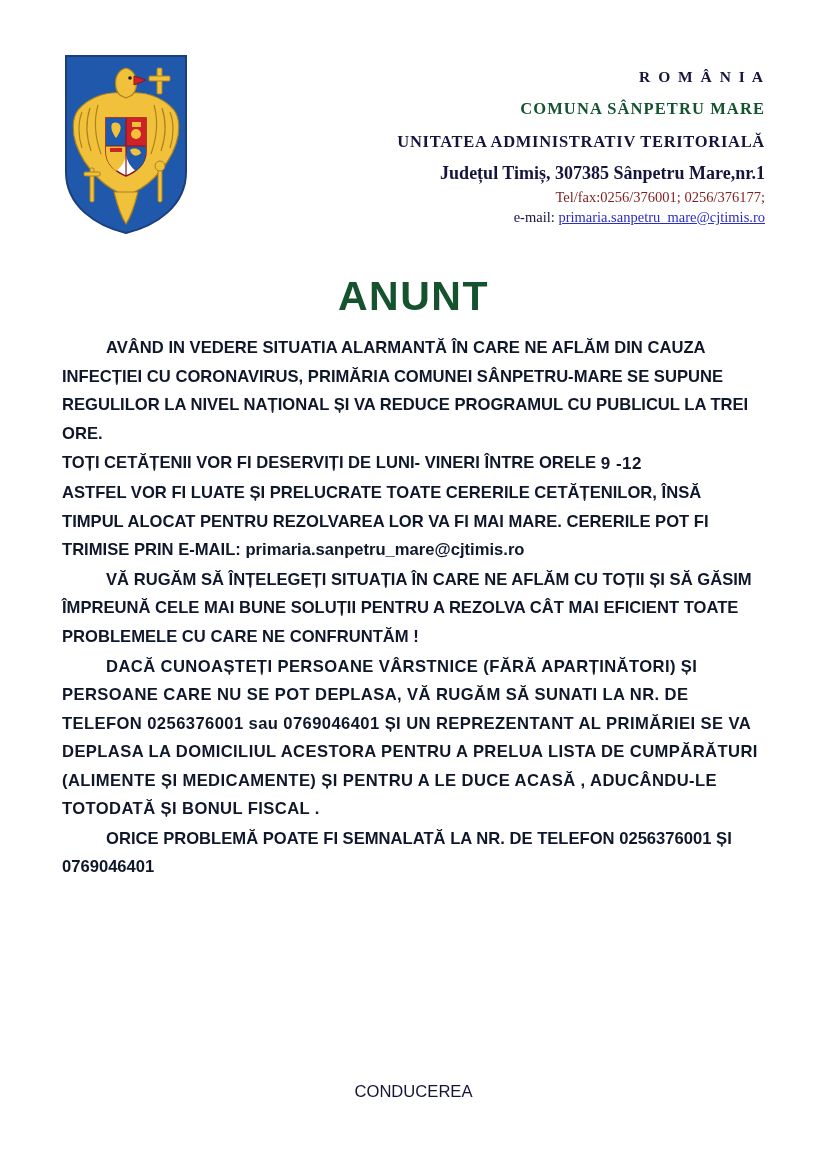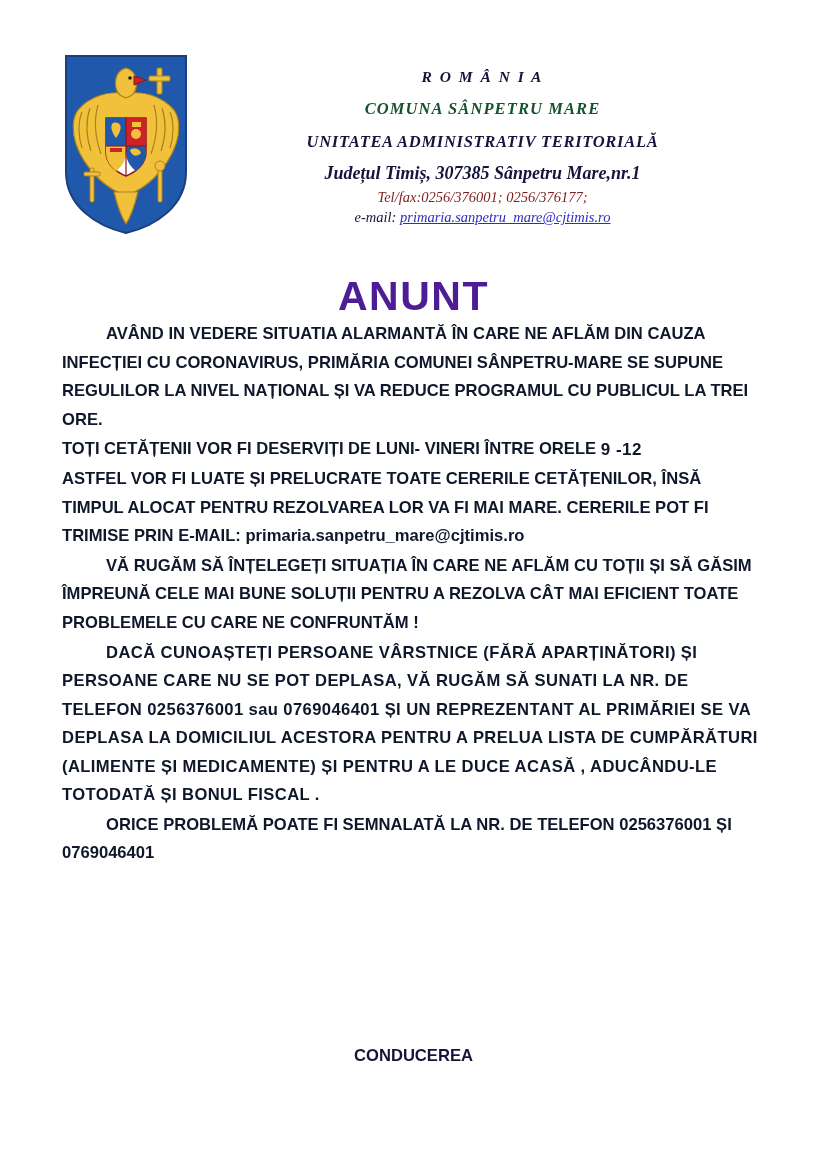--- a/index.html
+++ b/index.html
@@ -31,24 +31,23 @@
   }
   .crest {
     width: 128px;
     flex: 0 0 128px;
     margin-left: 0px;
   }
   .crest svg { display: block; }
 
   .header-text {
     flex: 1;
-    text-align: center;
+    text-align: right;
     padding-left: 10px;
     padding-top: 16px;
-    font-style: italic;
   }
   .h-line1 {
     font-family: "Liberation Serif", serif;
     font-weight: bold;
     font-size: 15.5px;
     letter-spacing: 2px;
     color: #14143c;
     margin-bottom: 13px;
   }
   .h-line2 {
@@ -88,23 +87,24 @@
   .h-line6 a, .email-link {
     color: #2b2bc9;
     text-decoration: underline;
   }
 
   
   .title {
     text-align: center;
     font-size: 41px;
     font-weight: bold;
-    color: #4c1d95;
+    color: #14532d;
     letter-spacing: 1.5px;
     margin-top: 36px;
+    margin-bottom: 14px;
   }
 
   
   .body-text {
     font-size: 16.6px;
     font-weight: bold;
     color: #0f172a;
     line-height: 1.72;
     text-align: left;
   }
@@ -121,26 +121,26 @@
   .lower-email {
     font-weight: bold;
     text-transform: none;
   }
 
   .spaced-phone { letter-spacing: 0.4px; }
 
   .footer {
     text-align: center;
     font-size: 16.6px;
-    font-weight: bold;
+    font-weight: normal;
     color: #15153a;
     position: absolute;
     left: 0;
     right: 0;
-    top: 1046px;
+    top: 1082px;
   }
 </style>
 </head>
 <body>
 
 <div class="page">
 
   <div class="header">
 
     <div class="crest">

